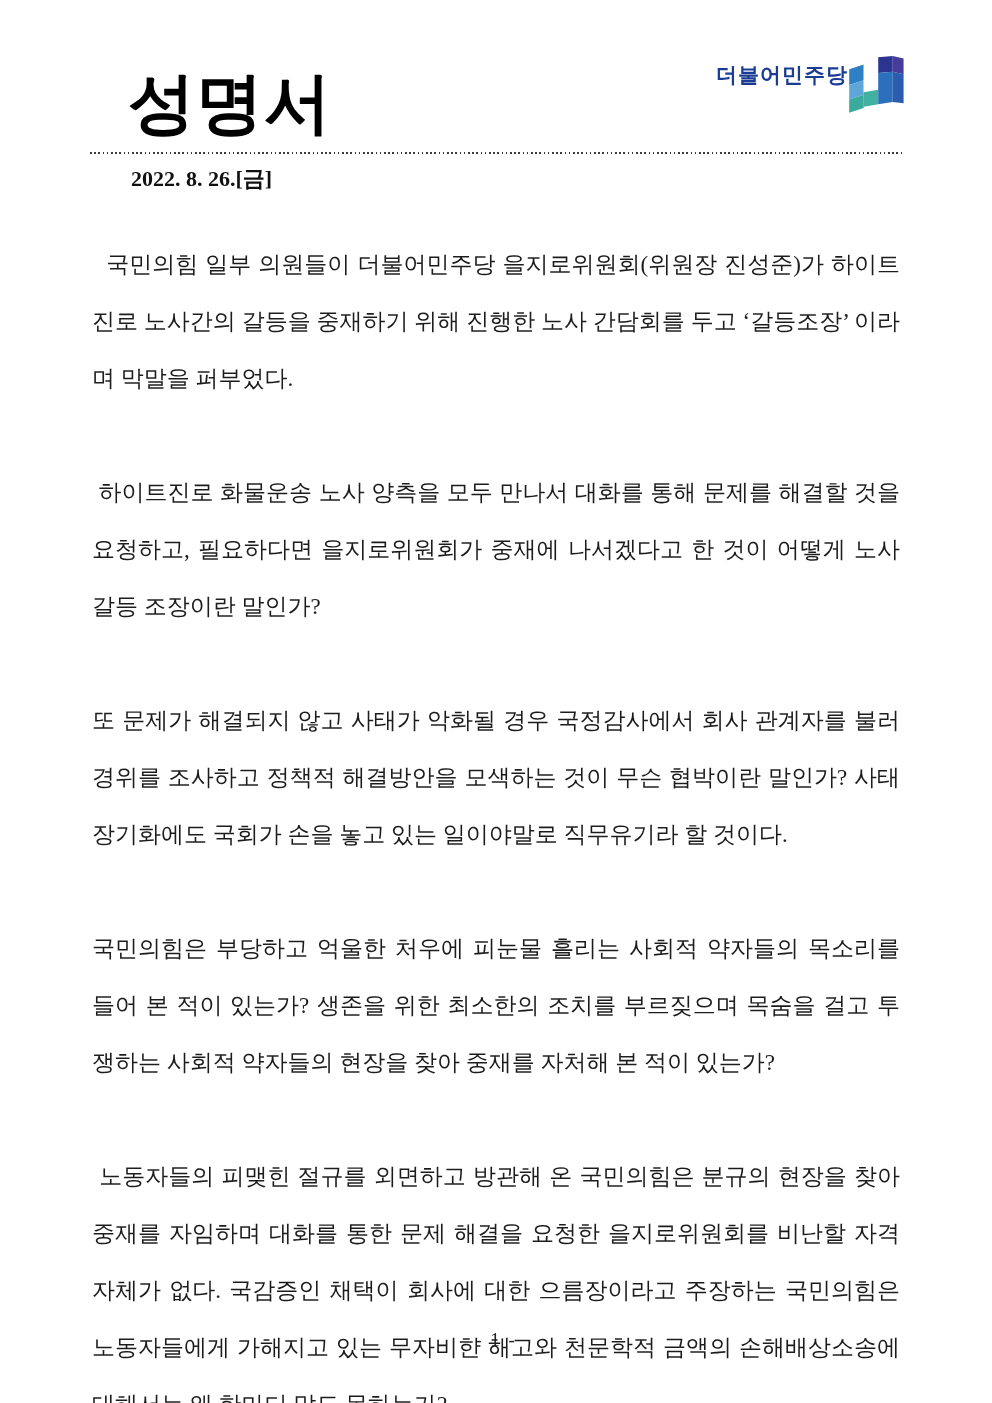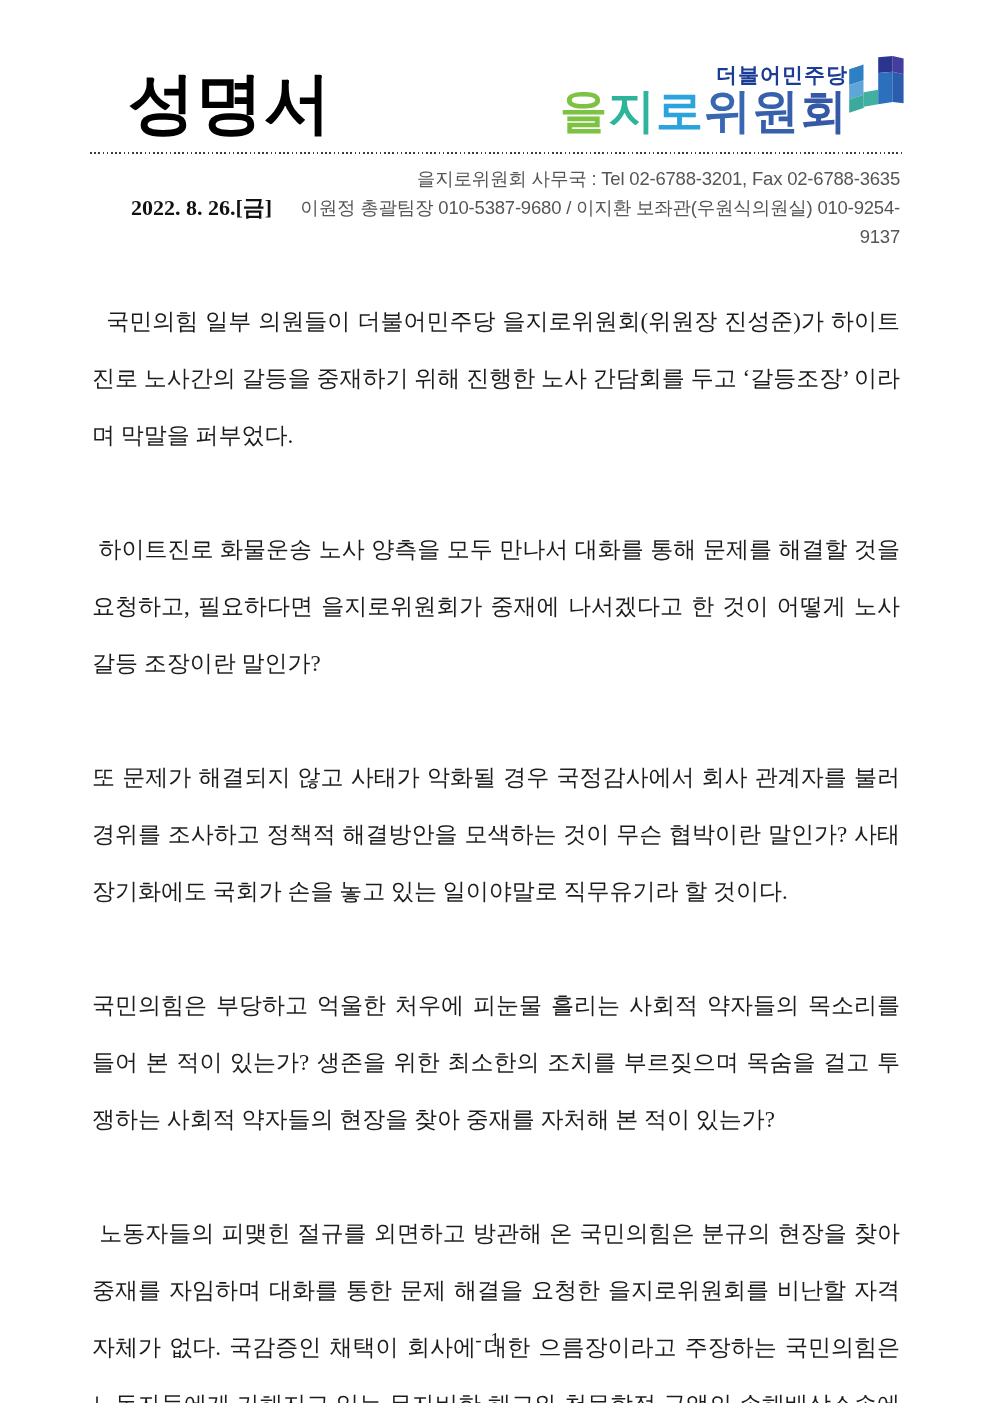--- a/index.html
+++ b/index.html
@@ -123,44 +123,39 @@
 </head>
 <body>
 
 <div class="page">
 
   <div class="header">
     <h1 class="doc-kind">성명서</h1>
 
     <div class="logo">
       <div class="logo-party" style="color: rgb(27, 60, 148);">더불어민주당</div>
-      <div class="logo-committee"><span style="color: rgb(125, 194, 66);">을</span><span style="color: rgb(46, 180, 155);">지</span><span style="color: rgb(43, 163, 220);">로</span><span style="color: rgb(57, 104, 179);">위</span><span style="color: rgb(55, 96, 172);">원</span><span style="color: rgb(53, 89, 165);">회</span></div>
 
       <svg class="flag" width="58" height="58" viewBox="0 0 96 96" aria-hidden="true">
         <path d="M2 22 L26 14 L26 40 L2 48 Z" fill="#2E7FC4"></path>
         <path d="M2 48 L26 40 L26 64 L2 72 Z" fill="#5FA6D8"></path>
         <path d="M2 72 L26 64 L26 86 L2 94 Z" fill="#3AAA9C"></path>
         <path d="M26 14 L50 10 L50 56 L26 60 Z" fill="#FFFFFF"></path>
         <path d="M26 60 L50 56 L50 80 L26 84 Z" fill="#41B0A0"></path>
         <path d="M50 2 L74 0 L74 26 L50 28 Z" fill="#2B3590"></path>
         <path d="M50 28 L74 26 L74 76 L50 80 Z" fill="#2C6FBC"></path>
         <path d="M74 0 L92 4 L92 30 L74 26 Z" fill="#443D9E"></path>
         <path d="M74 26 L92 30 L92 78 L74 76 Z" fill="#2B5CAD"></path>
       </svg>
     </div>
   </div>
 
   <div class="dotted-rule"></div>
 
   <div class="info-row">
     <div class="date">2022. 8. 26.[금]</div>
-    <div class="contacts">
-      <div>을지로위원회 사무국 : Tel 02-6788-3201, Fax 02-6788-3635</div>
-      <div>이원정 총괄팀장 010-5387-9680 / 이지환 보좌관(우원식의원실) 010-9254-9137</div>
-    </div>
   </div>
 
 
   <div class="bodytext">
     <p>  국민의힘 일부 의원들이 더불어민주당 을지로위원회(위원장 진성준)가 하이트진로 노사간의 갈등을 중재하기 위해 진행한 노사 간담회를 두고 ‘갈등조장’ 이라며 막말을 퍼부었다.</p>
     <p> 하이트진로 화물운송 노사 양측을 모두 만나서 대화를 통해 문제를 해결할 것을 요청하고, 필요하다면 을지로위원회가 중재에 나서겠다고 한 것이 어떻게 노사갈등 조장이란 말인가?</p>
     <p>또 문제가 해결되지 않고 사태가 악화될 경우 국정감사에서 회사 관계자를 불러 경위를 조사하고 정책적 해결방안을 모색하는 것이 무슨 협박이란 말인가? 사태 장기화에도 국회가 손을 놓고 있는 일이야말로 직무유기라 할 것이다.</p>
     <p>국민의힘은 부당하고 억울한 처우에 피눈물 흘리는 사회적 약자들의 목소리를 들어 본 적이 있는가? 생존을 위한 최소한의 조치를 부르짖으며 목숨을 걸고 투쟁하는 사회적 약자들의 현장을 찾아 중재를 자처해 본 적이 있는가?</p>
     <p> 노동자들의 피맺힌 절규를 외면하고 방관해 온 국민의힘은 분규의 현장을 찾아 중재를 자임하며 대화를 통한 문제 해결을 요청한 을지로위원회를 비난할 자격 자체가 없다. 국감증인 채택이 회사에 대한 으름장이라고 주장하는 국민의힘은 노동자들에게 가해지고 있는 무자비한 해고와 천문학적 금액의 손해배상소송에 대해서는 왜 한마디 말도 못하는가?</p>
   </div>

